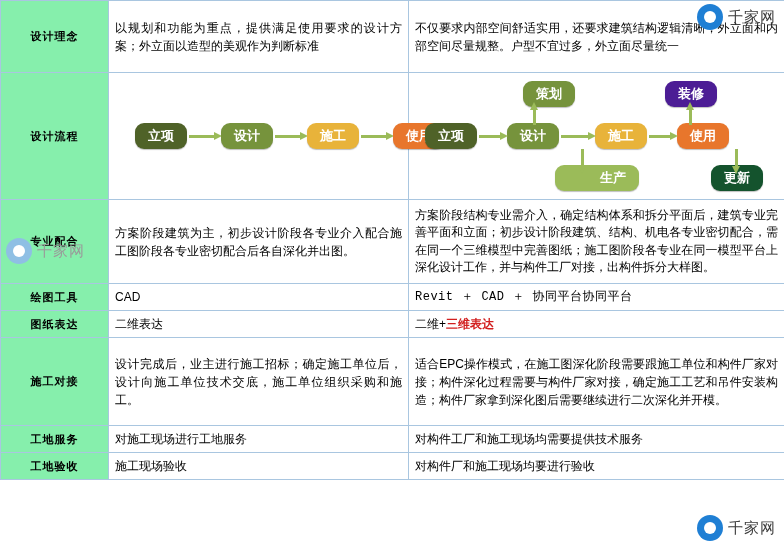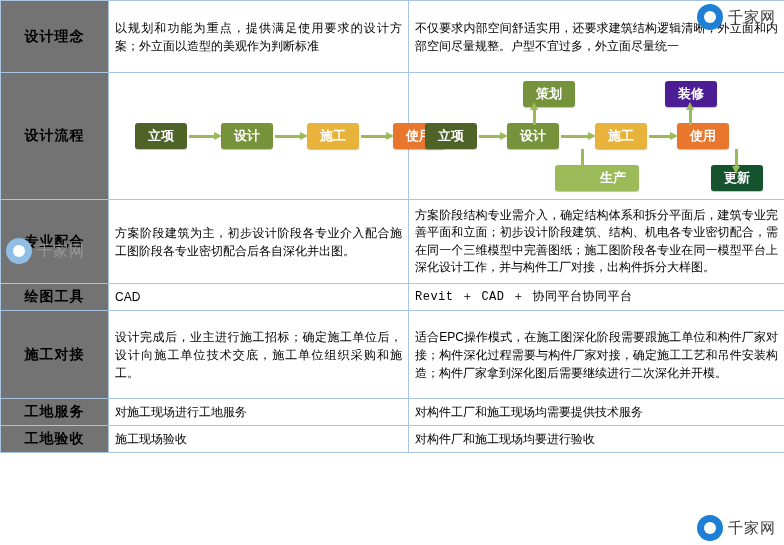--- a/index.html
+++ b/index.html
@@ -44,24 +44,24 @@
     font-weight: bold;
     font-size: 14px;
     color: #000;
     height: 24px;
     padding: 2px 4px;
   }
   .hdr-blank {
     border: none !important;
   }
   .rowlabel {
-    background: #737373;
+    background: #86efac;
     text-align: center;
     font-weight: bold;
-    font-size: 14px;
+    font-size: 11px;
     color: #000;
     letter-spacing: 1px;
   }
   .cellbody {
     background: #ffffff;
     line-height: 1.5;
     font-size: 12px;
     color: #000;
     text-align: justify;
   }
@@ -91,21 +91,21 @@
   }
   .node {
     position: absolute;
     color: #fff;
     font-size: 13px;
     font-weight: bold;
     text-align: center;
     line-height: 26px;
     height: 26px;
     width: 52px;
-    border-radius: 3px;
+    border-radius: 9px;
     box-shadow: 0 1px 1px rgba(0,0,0,0.25);
   }
   .arrow {
     position: absolute;
     height: 3px;
     background: #9bbb59;
   }
   .arrow:after {
     content: "";
     position: absolute;
@@ -239,20 +239,25 @@
         <td class="cellbody" style="height:84px">方案阶段建筑为主，初步设计阶段各专业介入配合施工图阶段各专业密切配合后各自深化并出图。</td>
         <td class="cellbody tight">方案阶段结构专业需介入，确定结构体系和拆分平面后，建筑专业完善平面和立面；初步设计阶段建筑、结构、机电各专业密切配合，需在同一个三维模型中完善图纸；施工图阶段各专业在同一模型平台上深化设计工作，并与构件工厂对接，出构件拆分大样图。</td>
       </tr>
 
       <tr>
         <td class="rowlabel">绘图工具</td>
         <td class="cellbody" style="height:22px">CAD</td>
         <td class="cellbody mono">Revit ＋ CAD ＋ 协同平台协同平台</td>
       </tr>
 
+      <tr>
+        <td class="rowlabel">图纸表达</td>
+        <td class="cellbody" style="height:22px">二维表达</td>
+        <td class="cellbody"><span>二维+</span><span class="red">三维表达</span></td>
+      </tr>
 
       <tr>
         <td class="rowlabel">施工对接</td>
         <td class="cellbody" style="height:88px">设计完成后，业主进行施工招标；确定施工单位后，设计向施工单位技术交底，施工单位组织采购和施工。</td>
         <td class="cellbody"><span class="blue-b">适合EPC操作模式</span><span>，在施工图深化阶段需要跟施工单位和构件厂家对接；构件深化过程需要与构件厂家对接，确定施工工艺和吊件安装构造；构件厂家拿到深化图后需要继续进行二次深化并开模。</span></td>
       </tr>
 
       <tr>
         <td class="rowlabel">工地服务</td>
         <td class="cellbody" style="height:22px">对施工现场进行工地服务</td>

